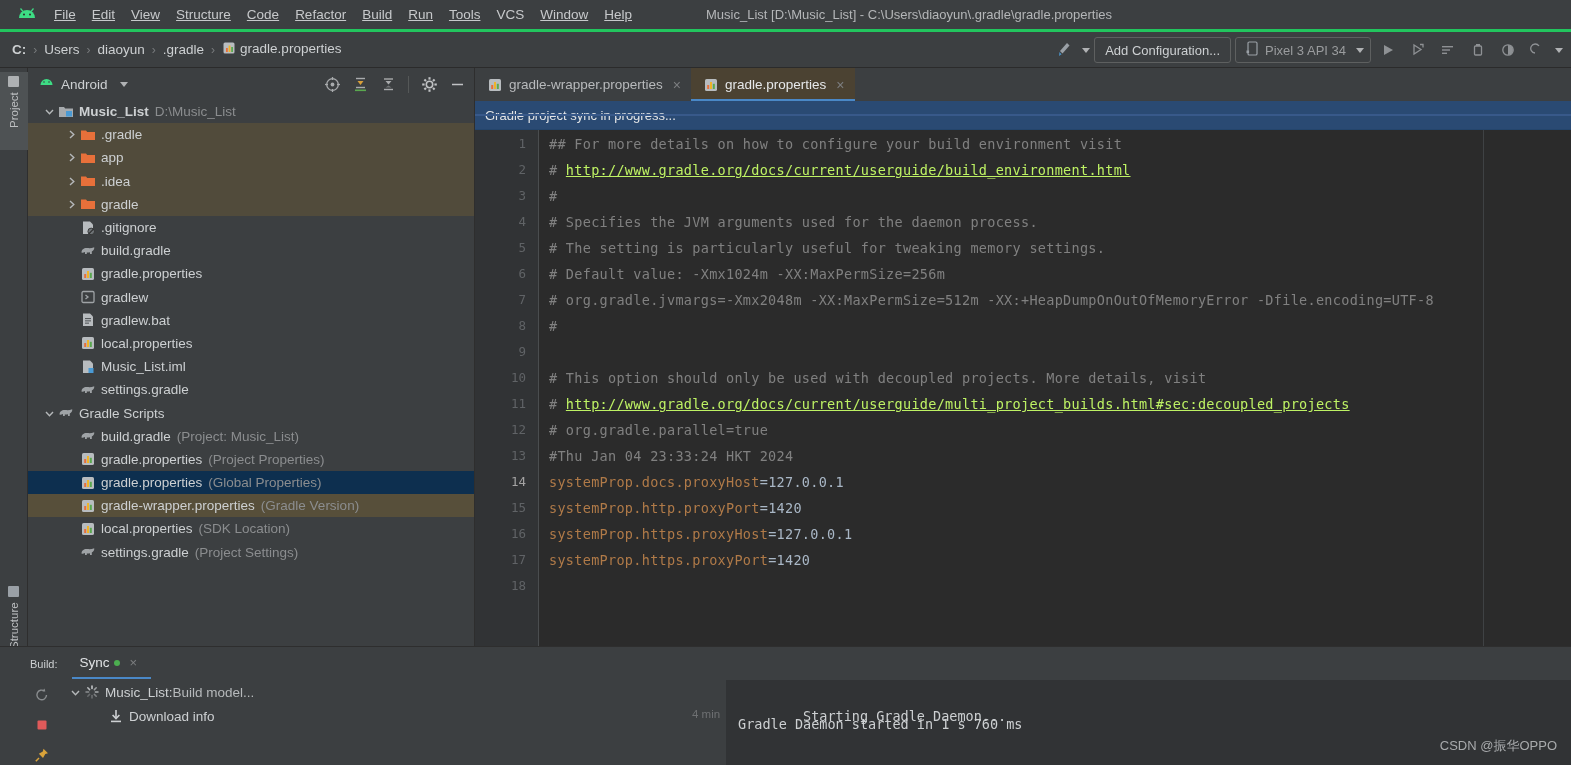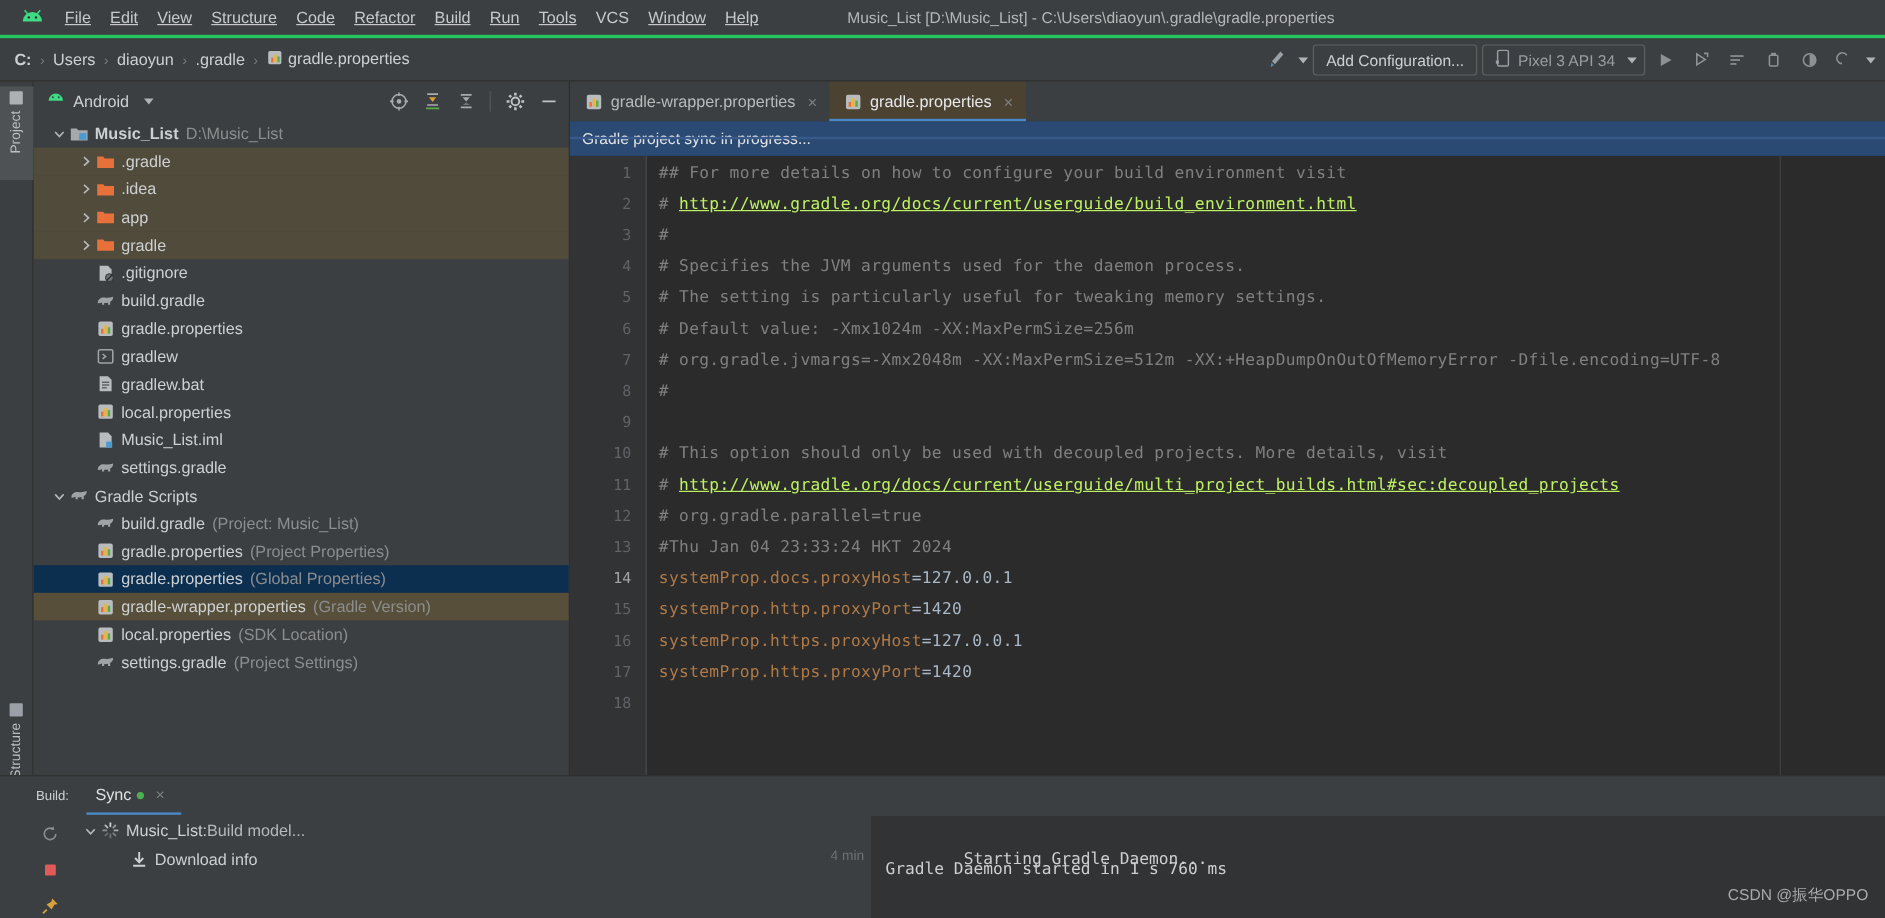--- a/index.html
+++ b/index.html
@@ -374,33 +374,33 @@
         <div class="trow hl-amber">
           <span style="width: 34px; flex: 0 0 auto;"></span>
           <span class="tw">
             <svg width="11" height="11" viewBox="0 0 11 11">
               <path d="M4 2 L7.8 5.5 L4 9" fill="none" stroke="#b5b8ba" stroke-width="1.4"></path>
             </svg>
           </span>
           <span class="tico"><svg width="16" height="16" viewBox="0 0 16 16">
               <path d="M1 3.5 L6 3.5 L7.2 5 L15 5 L15 13 L1 13 Z" fill="#e8703a"></path>
             </svg></span>
-          <span class="tlabel">.idea</span>
+          <span class="tlabel">app</span>
         </div>
         <div class="trow hl-amber">
           <span style="width: 34px; flex: 0 0 auto;"></span>
           <span class="tw">
             <svg width="11" height="11" viewBox="0 0 11 11">
               <path d="M4 2 L7.8 5.5 L4 9" fill="none" stroke="#b5b8ba" stroke-width="1.4"></path>
             </svg>
           </span>
           <span class="tico"><svg width="16" height="16" viewBox="0 0 16 16">
               <path d="M1 3.5 L6 3.5 L7.2 5 L15 5 L15 13 L1 13 Z" fill="#e8703a"></path>
             </svg></span>
-          <span class="tlabel">app</span>
+          <span class="tlabel">.idea</span>
         </div>
         <div class="trow hl-amber">
           <span style="width: 34px; flex: 0 0 auto;"></span>
           <span class="tw">
             <svg width="11" height="11" viewBox="0 0 11 11">
               <path d="M4 2 L7.8 5.5 L4 9" fill="none" stroke="#b5b8ba" stroke-width="1.4"></path>
             </svg>
           </span>
           <span class="tico"><svg width="16" height="16" viewBox="0 0 16 16">
               <path d="M1 3.5 L6 3.5 L7.2 5 L15 5 L15 13 L1 13 Z" fill="#e8703a"></path>

